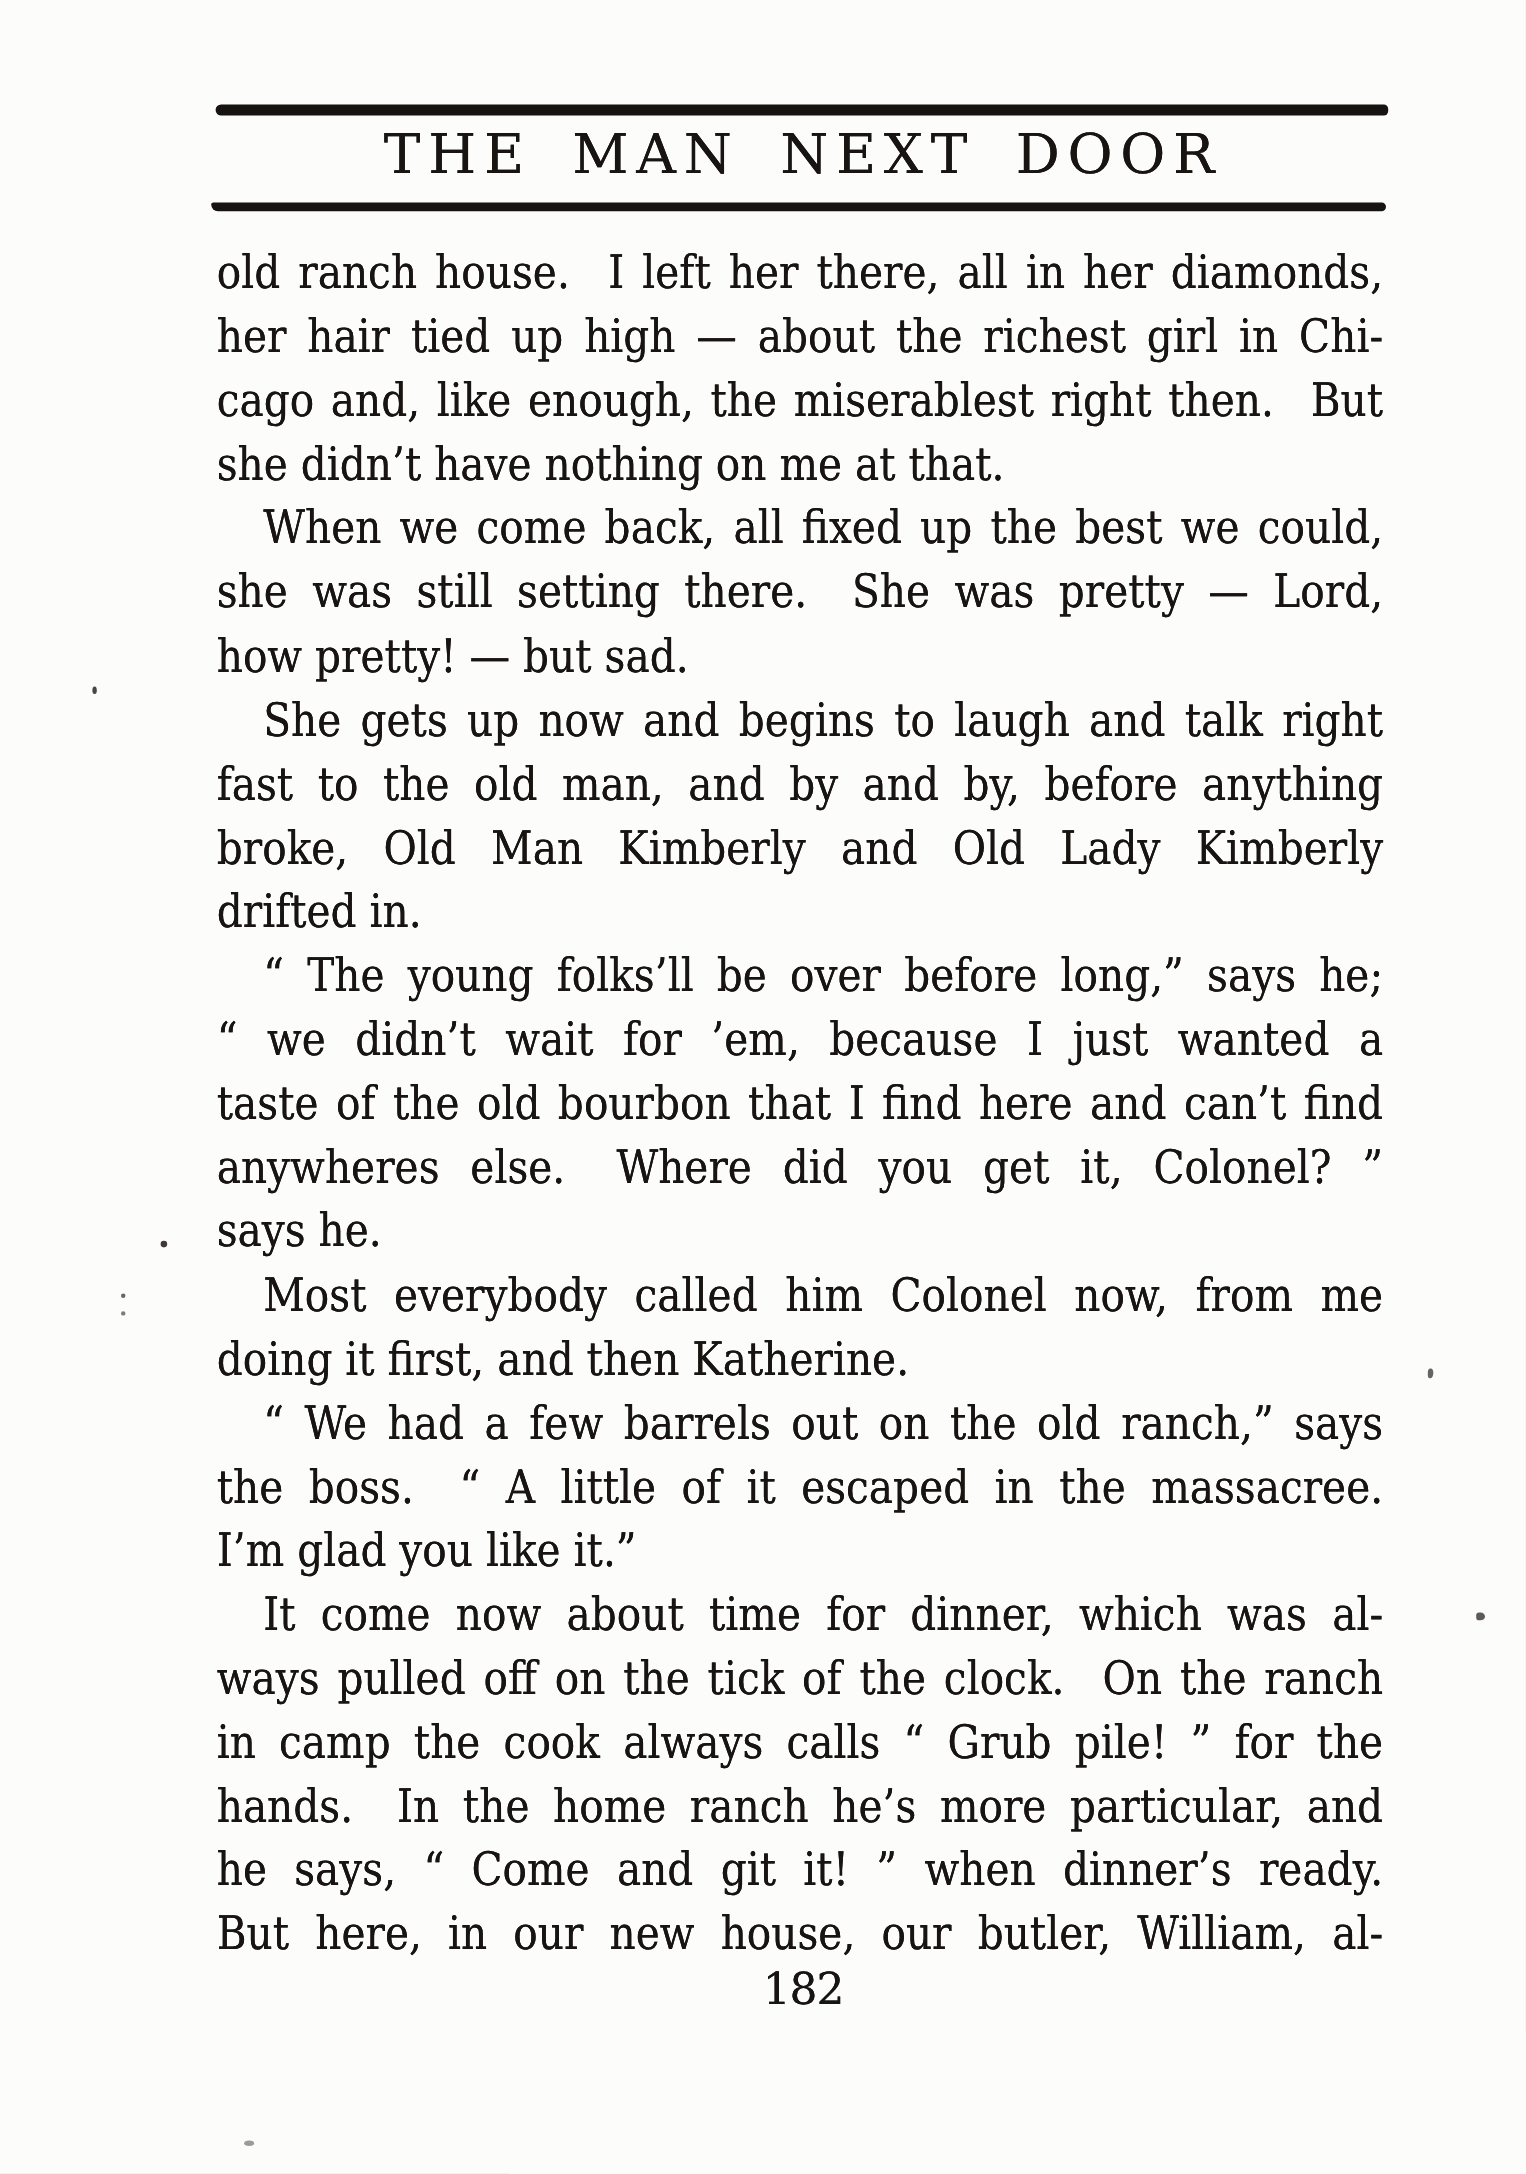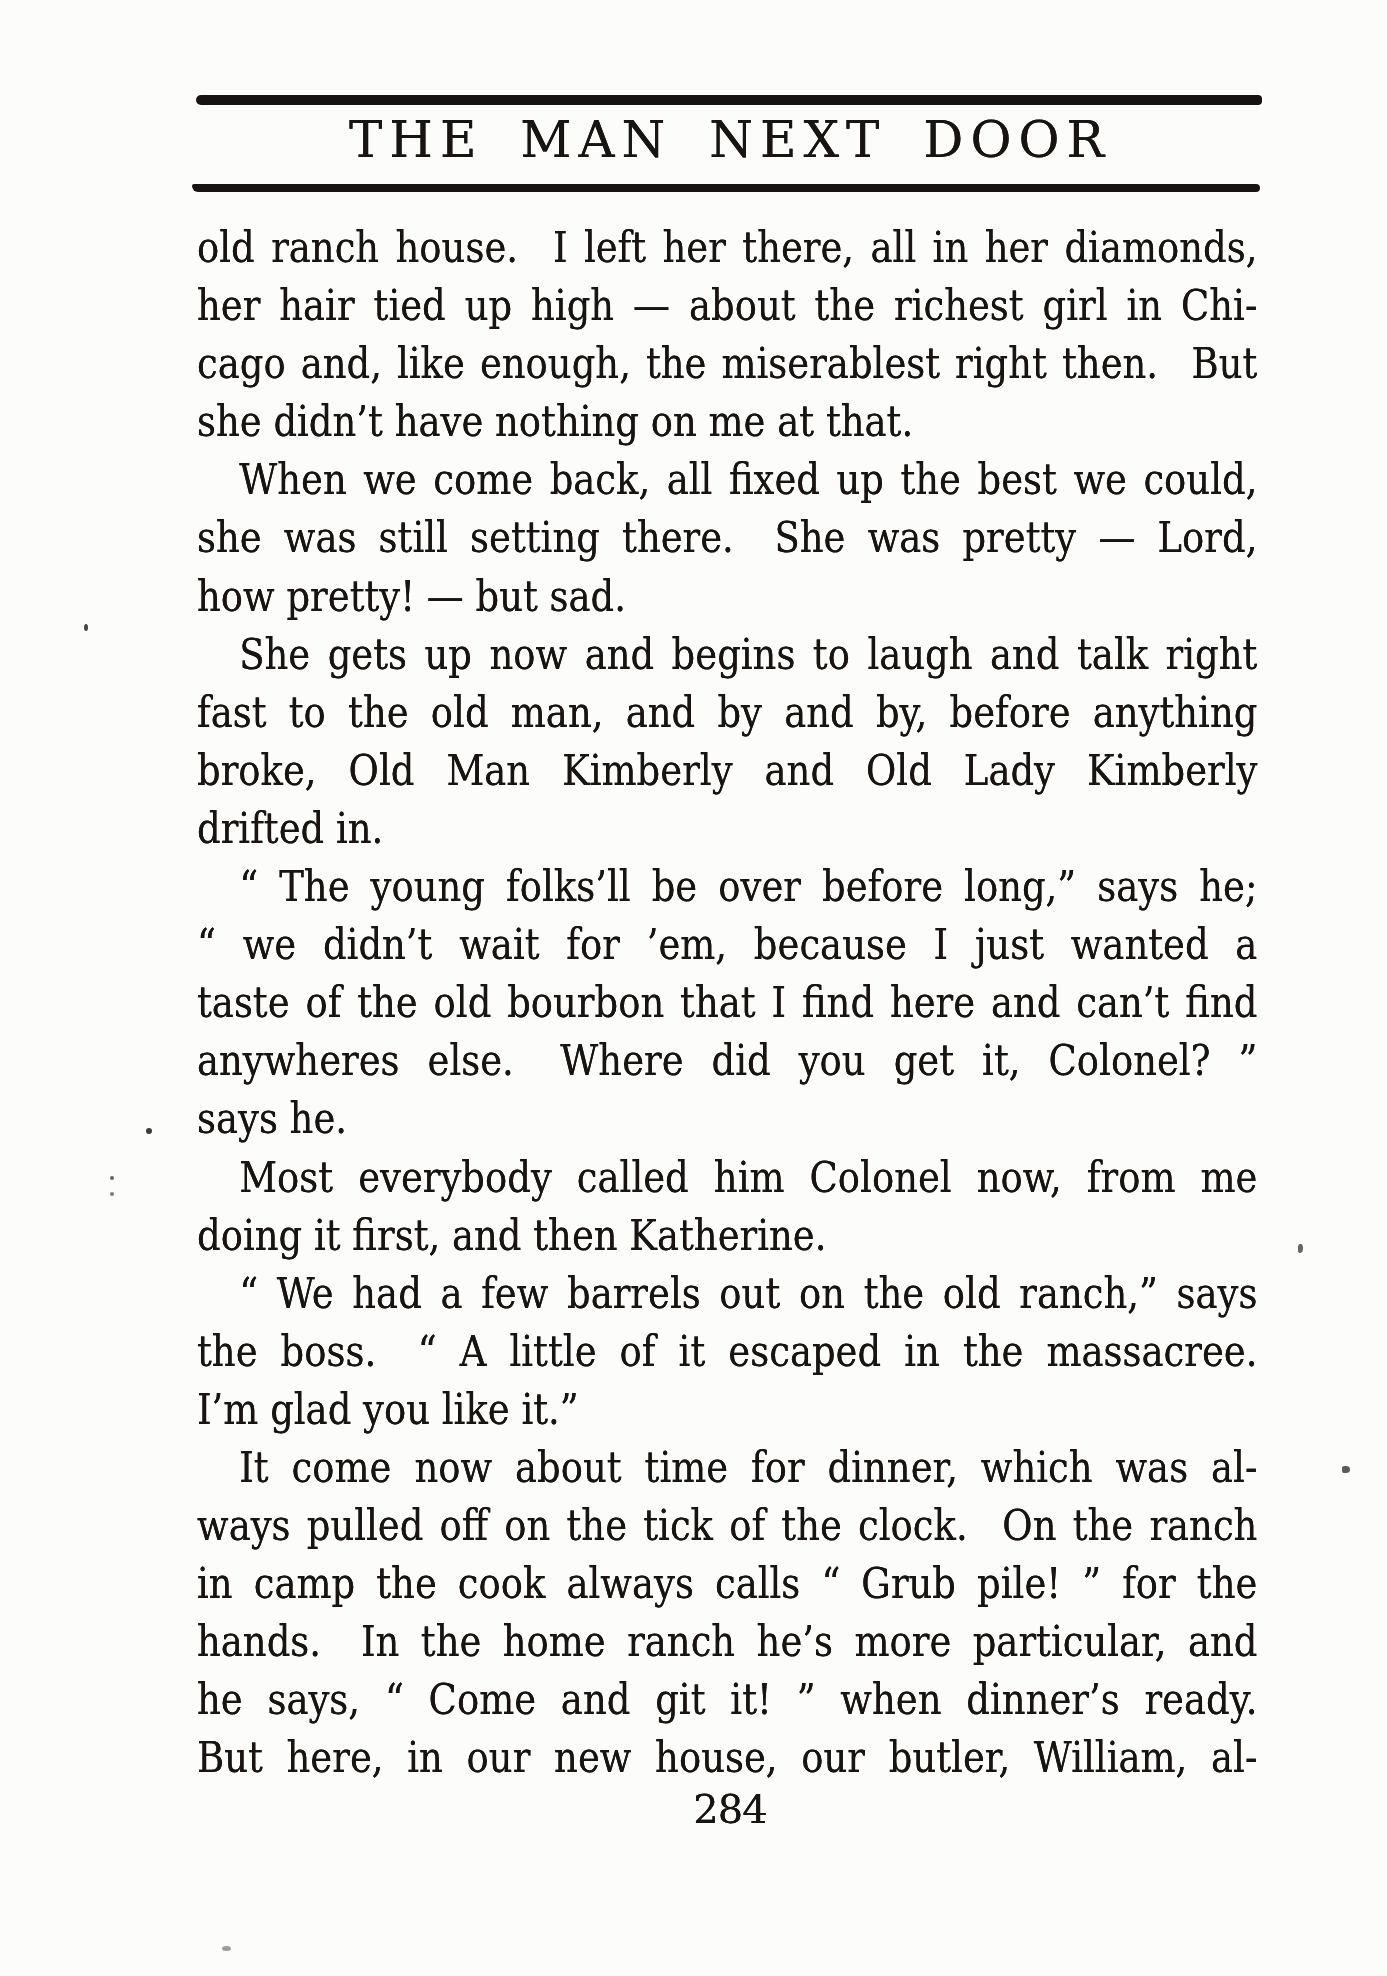--- a/index.html
+++ b/index.html
@@ -101,21 +101,21 @@
       <div class="line just">the boss.  “ A little of it escaped in the massacree.</div>
       <div class="line">I’m glad you like it.”</div>
       <div class="line just ind">It come now about time for dinner, which was al-</div>
       <div class="line just">ways pulled off on the tick of the clock.  On the ranch</div>
       <div class="line just">in camp the cook always calls “ Grub pile! ” for the</div>
       <div class="line just">hands.  In the home ranch he’s more particular, and</div>
       <div class="line just">he says, “ Come and git it! ” when dinner’s ready.</div>
       <div class="line just">But here, in our new house, our butler, William, al-</div>
     </div>
 
-  <div class="folio">284</div>
+  <div class="folio">182</div>
 
   <span class="speck sp1"></span>
   <span class="speck sp2"></span>
   <span class="speck sp3"></span>
   <span class="speck sp4"></span>
   <span class="speck sp5"></span>
   <span class="speck sp6"></span>
   <span class="speck sp7"></span>
 
 </div>

